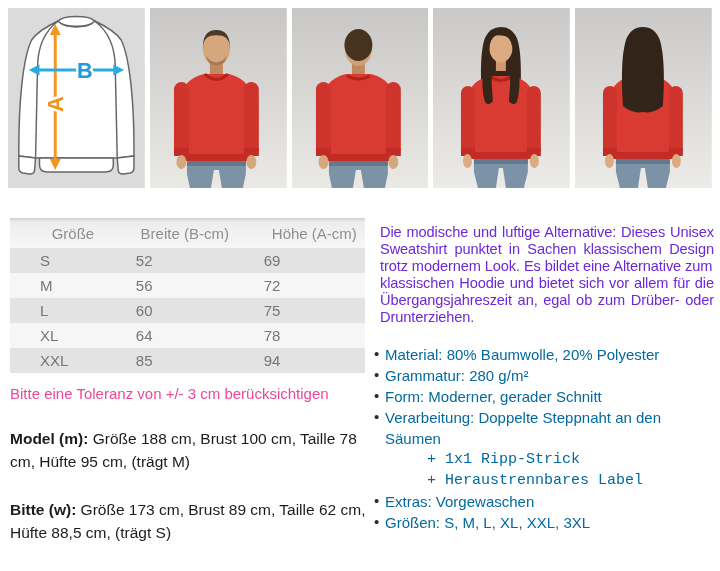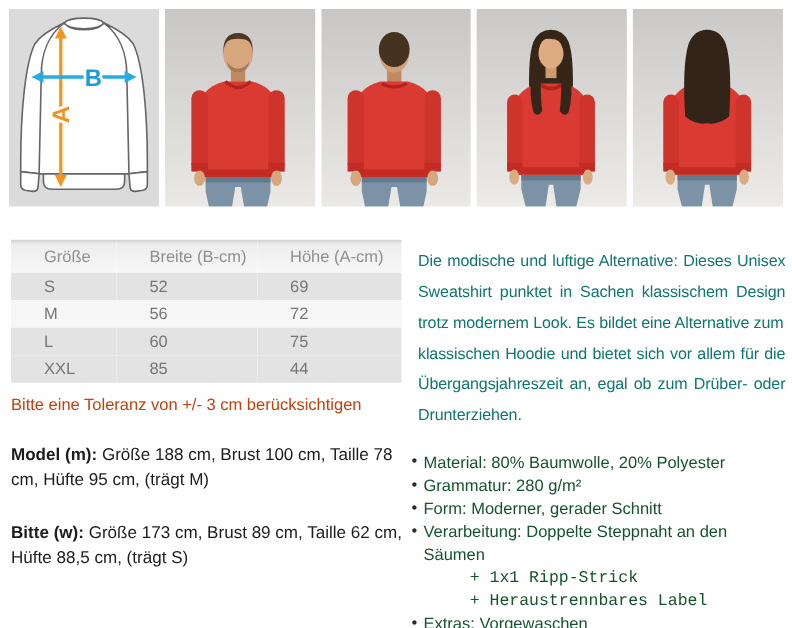--- a/index.html
+++ b/index.html
@@ -9,36 +9,36 @@
   
   .gallery{position:absolute;left:8px;top:8px;width:704px;height:180px;display:flex;gap:5px;}
   .panel{flex:1 1 0;height:180px;overflow:hidden;}
   .panel svg{display:block;width:100%;height:100%;}
   .diagram-label{font-family:"Liberation Sans","DejaVu Sans",sans-serif;font-weight:bold;font-size:22px;
                  paint-order:stroke;stroke:#ffffff;stroke-width:5px;stroke-linejoin:round;}
 
   
   .left-col{position:absolute;left:10px;top:218px;width:356px;}
   table.size-table{width:355px;border-collapse:separate;border-spacing:0;table-layout:fixed;}
-  .size-table th{height:30px;font-weight:400;font-size:15px;color:#8f8f8f;text-align:left;
+  .size-table th{height:30px;font-weight:400;font-size:15px;color:#8f8f8f;text-align:center;
                  background:linear-gradient(180deg,#d0d0d0 0px,#ededed 4px,#f7f7f7 100%);padding:0 0 0 30px;}
   .size-table td{height:25px;font-size:15px;color:#767676;padding:0 0 0 30px;}
   .size-table col.c1{width:27%;} .size-table col.c2{width:36%;} .size-table col.c3{width:37%;}
   tr.odd td{background:#e3e3e3;}
   tr.even td{background:#f6f6f6;}
 
-  .tolerance{margin:12px 0 0 0;font-size:15px;color:#c2410c;}
+  .tolerance{margin:12px 0 0 0;font-size:15px;color:#ec4899;}
   .model-line{margin:25px 0 0 0;font-size:15.5px;line-height:23px;color:#1c1c1c;}
   .model-line b{font-weight:bold;}
 
   
   .right-col{position:absolute;left:374px;top:224px;width:340px;}
-  .intro{margin:0 0 0 6px;width:334px;font-size:14.6px;line-height:28px;text-align:justify;
-         color:#0f766e;letter-spacing:-0.1px;}
-  .bullets{margin-top:18px;font-size:15px;line-height:21px;color:#14532d;}
+  .intro{margin:0 0 0 6px;width:334px;font-size:14.6px;line-height:17px;text-align:justify;
+         color:#6d28d9;letter-spacing:-0.1px;}
+  .bullets{margin-top:18px;font-size:15px;line-height:21px;color:#0369a1;}
   .bullet-line{position:relative;padding-left:11px;}
   .bullet-line::before{content:"\2022";position:absolute;left:0;top:-1px;color:#2b2b2b;}
   .bullet-line.indent{padding-left:53px;font-family:Liberation Mono, monospace;}
   .bullet-line.indent::before{content:none;}
 </style>
 </head>
 <body>
 
 <div class="page">
 
@@ -208,24 +208,29 @@
         <tr class="even">
           <td>M</td>
           <td>56</td>
           <td>72</td>
         </tr>
         <tr class="odd">
           <td>L</td>
           <td>60</td>
           <td>75</td>
         </tr>
+        <tr class="even">
+          <td>XL</td>
+          <td>64</td>
+          <td>78</td>
+        </tr>
         <tr class="odd">
           <td>XXL</td>
           <td>85</td>
-          <td>44</td>
+          <td>94</td>
         </tr>
       </tbody>
     </table>
 
     <p class="tolerance">Bitte eine Toleranz von +/- 3 cm berücksichtigen</p>
 
     <p class="model-line"><b>Model (m):</b><span> Größe 188 cm, Brust 100 cm, Taille 78 cm, Hüfte 95 cm, (trägt M)</span></p>
 
     <p class="model-line"><b>Bitte (w):</b><span> Größe 173 cm, Brust 89 cm, Taille 62 cm, Hüfte 88,5 cm, (trägt S)</span></p>
   </div>

